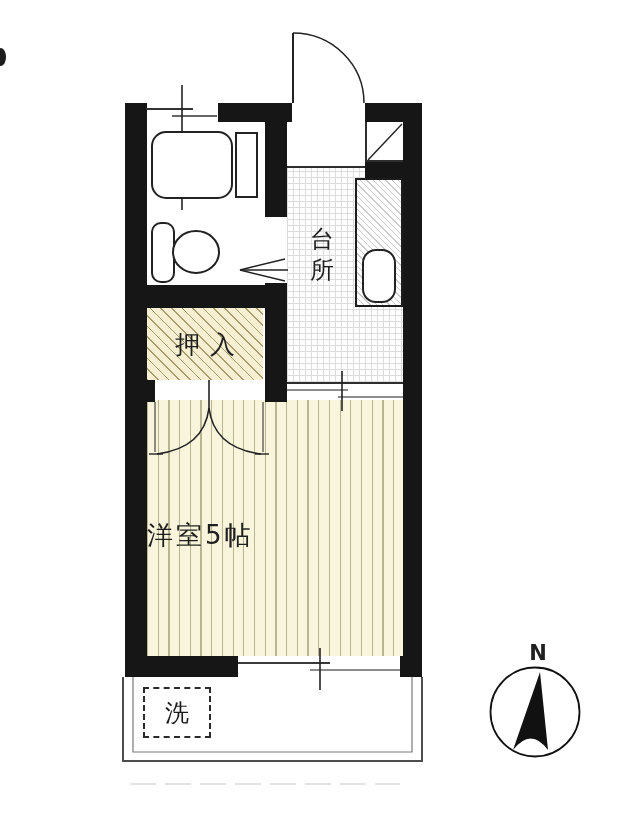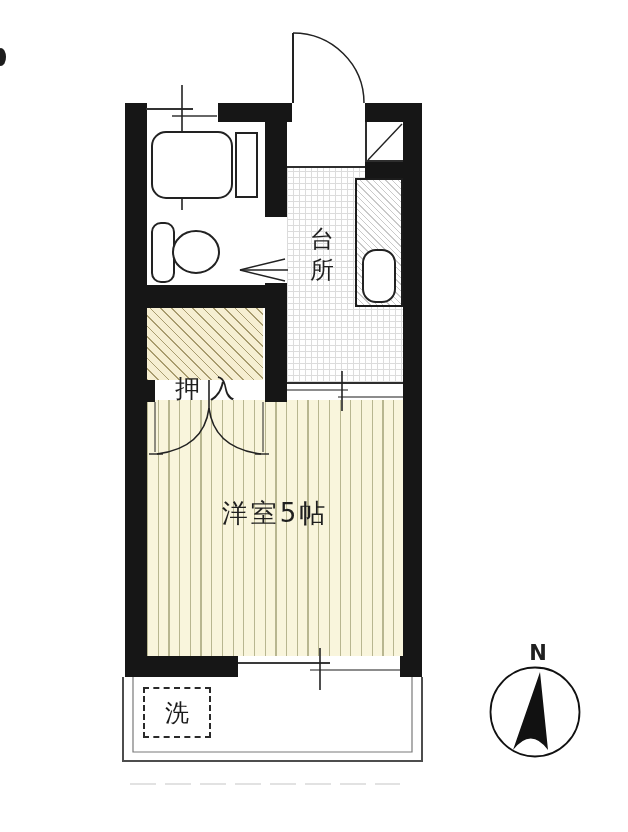--- a/index.html
+++ b/index.html
@@ -44,22 +44,22 @@
   .partition-band{position:absolute;left:287px;top:382px;width:116px;height:18px;background:#ffffff;}
   .washer-box{
     position:absolute;left:143px;top:687px;width:68px;height:51px;box-sizing:border-box;
     border:2px dashed #2a2a2a;background:#ffffff;
     display:flex;align-items:center;justify-content:center;
   }
   
   .label{position:absolute;color:#1f1f1f;}
   .lbl-genkan{left:287px;top:131px;width:78px;text-align:center;font-size:23px;letter-spacing:4px;text-indent:4px;}
   .lbl-kitchen{left:303px;top:224px;width:38px;text-align:center;font-size:24px;line-height:31px;white-space:pre-line;}
-  .lbl-oshiire{left:147px;top:328px;width:116px;text-align:center;font-size:25px;letter-spacing:10px;text-indent:10px;margin-top:44px;}
-  .lbl-room{left:147px;top:496px;width:256px;text-align:center;font-size:26px;letter-spacing:3px;}
+  .lbl-oshiire{left:147px;top:328px;width:116px;text-align:center;font-size:25px;letter-spacing:10px;text-indent:10px;}
+  .lbl-room{left:147px;top:518px;width:256px;font-size:26px;letter-spacing:3px;}
   .lbl-washer{font-size:24px;}
   .lbl-north{left:520px;top:641px;width:36px;text-align:center;font-size:21px;font-weight:bold;}
   svg.overlay{position:absolute;left:0;top:0;pointer-events:none;}
 </style>
 </head>
 <body>
 
 <div class="plan">
 
   <div class="kitchen-floor"></div>

